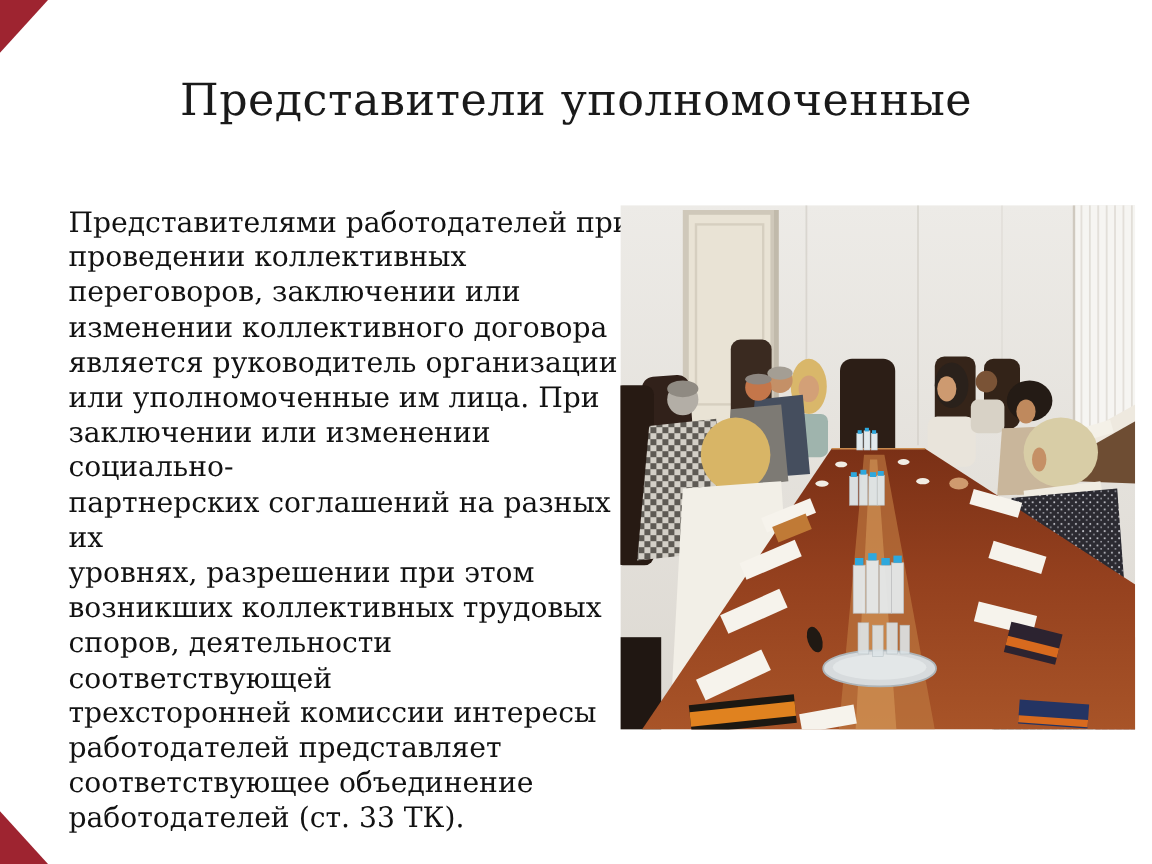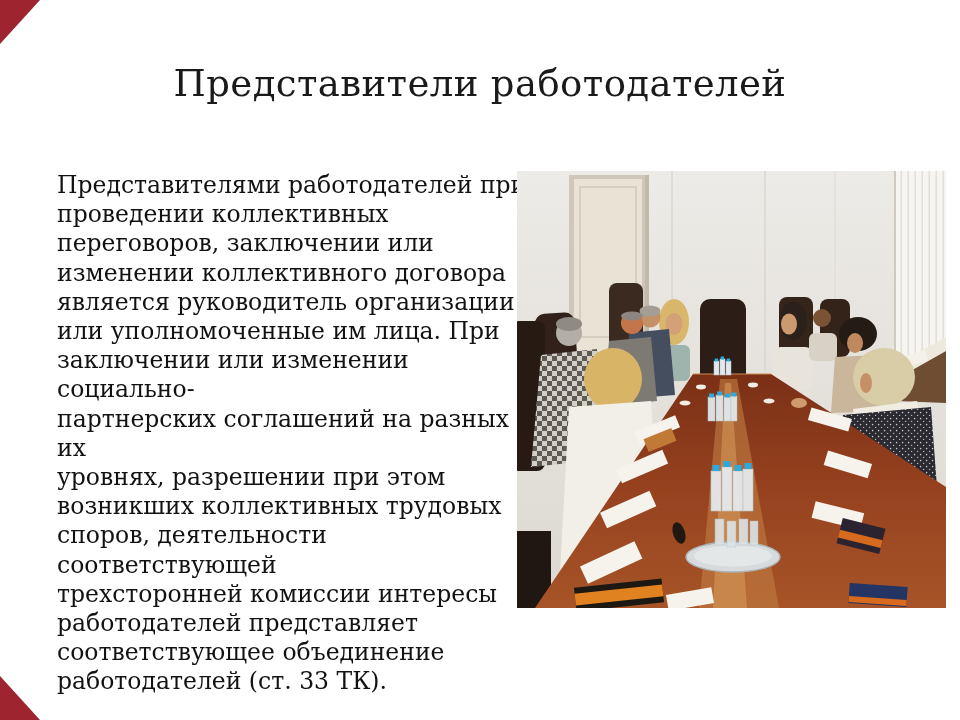--- a/index.html
+++ b/index.html
@@ -28,21 +28,21 @@
   .photo svg{display:block;width:100%;height:100%;}
 </style>
 </head>
 <body>
 
 <div class="slide">
 
   <div class="corner corner-tl"></div>
   <div class="corner corner-bl"></div>
 
-  <h1 class="title">Представители работодателей</h1>
+  <h1 class="title">Представители уполномоченные</h1>
 
   <div class="body-text">Представителями работодателей при
 проведении коллективных
 переговоров, заключении или
 изменении коллективного договора
 является руководитель организации
 или уполномоченные им лица. При
 заключении или изменении социально-
 партнерских соглашений на разных их
 уровнях, разрешении при этом

